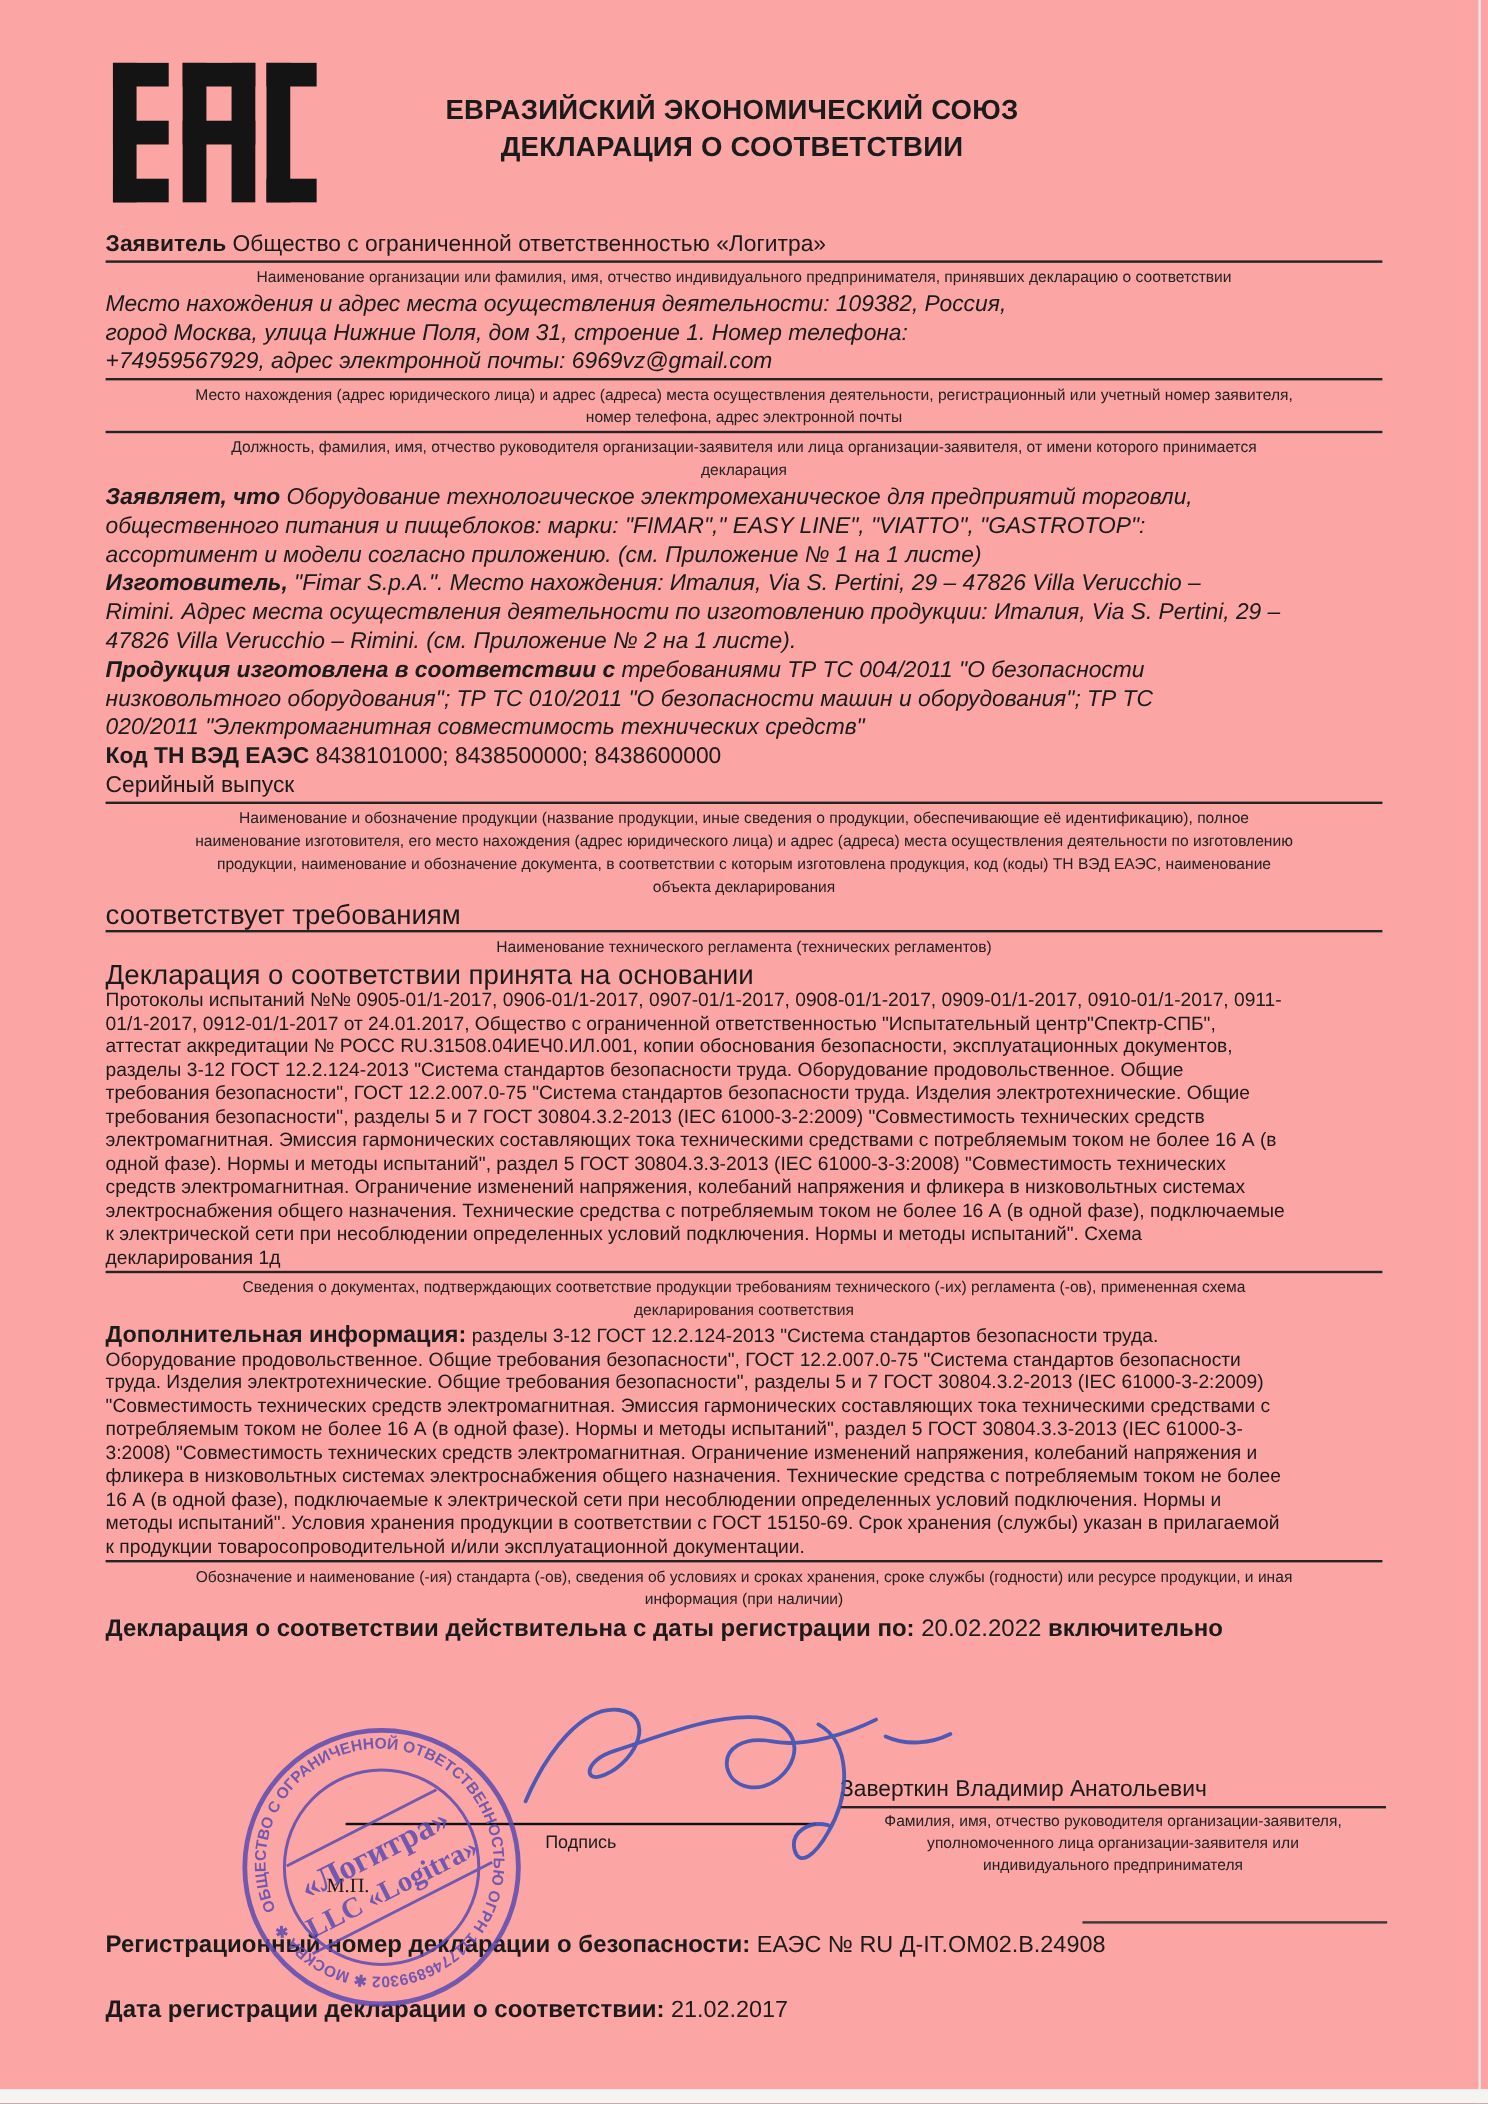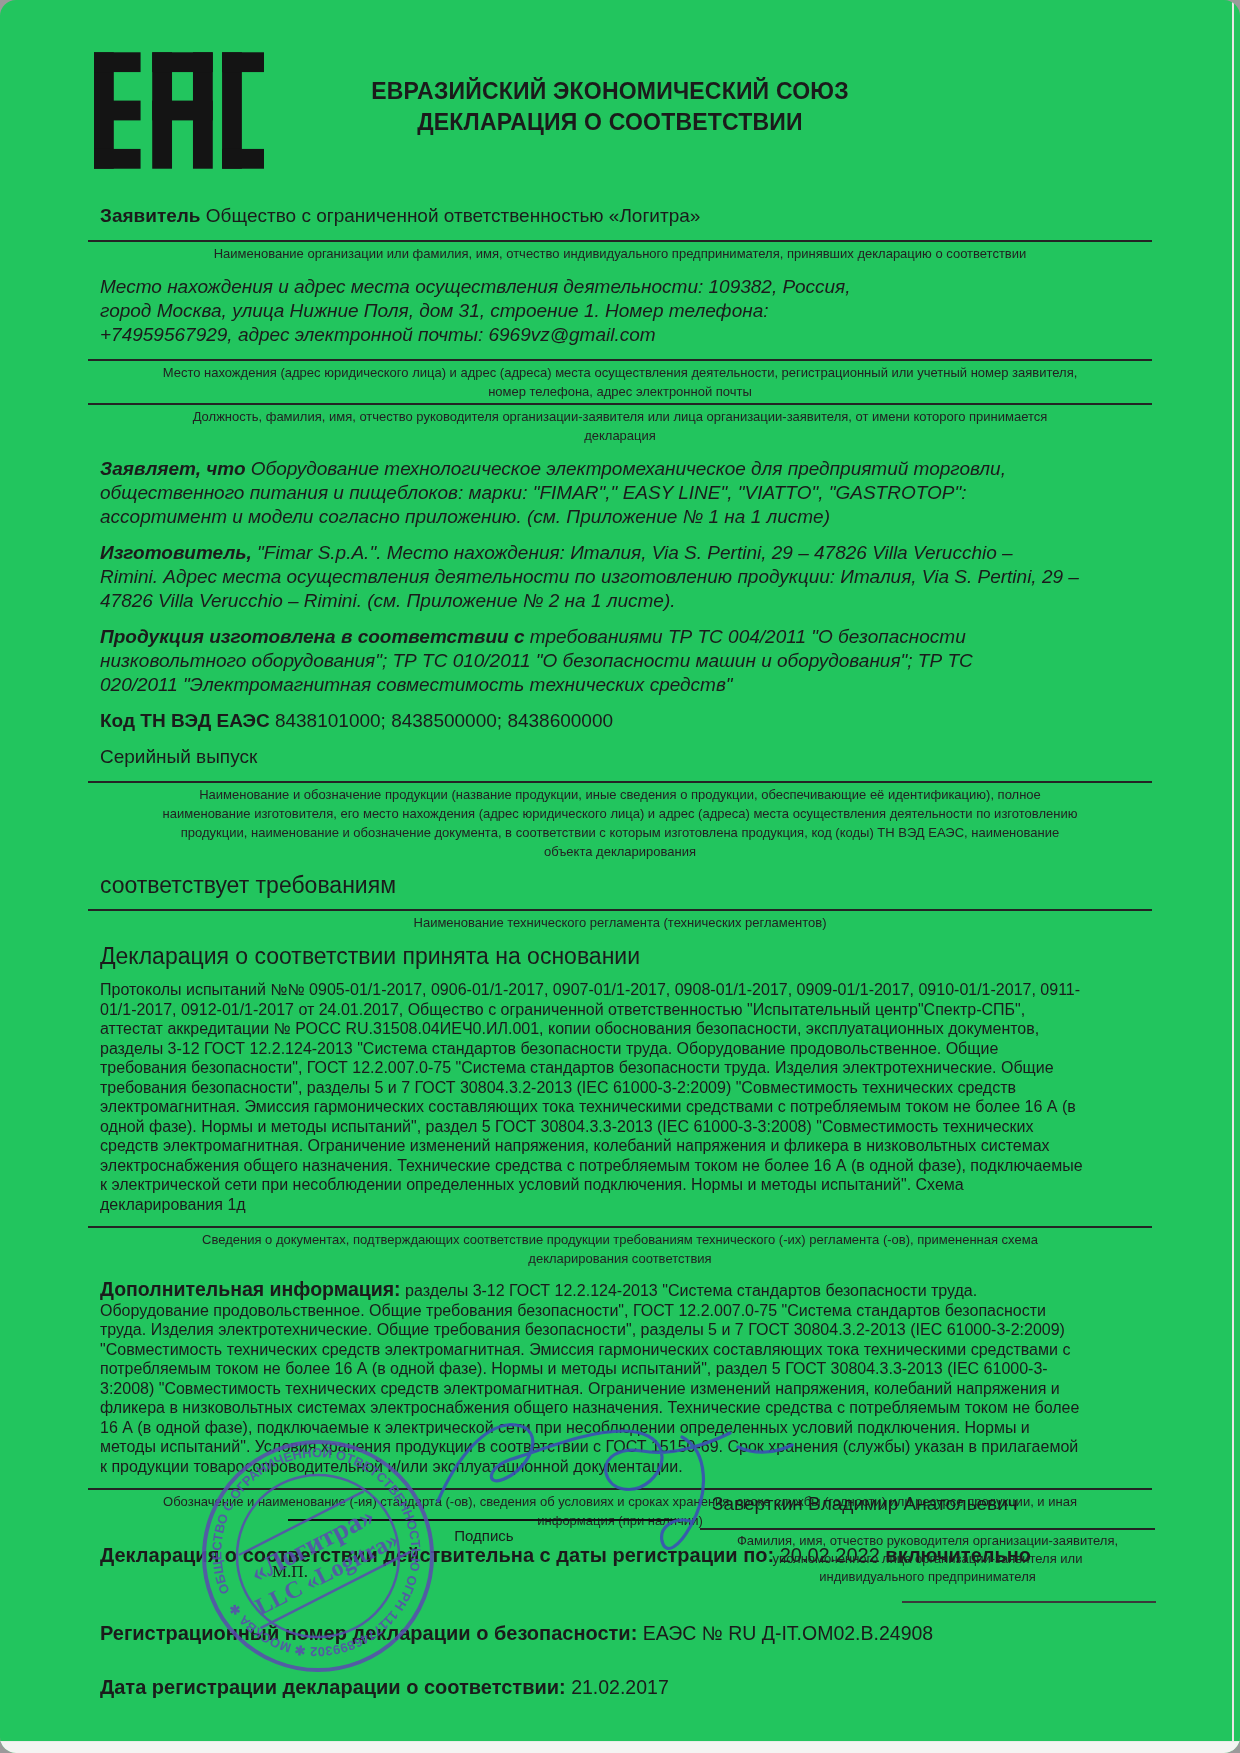--- a/index.html
+++ b/index.html
@@ -1,24 +1,24 @@
 <!DOCTYPE html>
 <html><head>
 <meta charset="utf-8">
 <style>
   html,body{margin:0;padding:0;background:#9a9a9a;}
-  .page{position:relative;width:1240px;height:1753px;margin:0 auto;background:#22c55e;
-        font-family:"Liberation Sans",sans-serif;color:#1b1b1b;overflow:hidden;border-radius:16px;}
+  .page{position:relative;width:1240px;height:1753px;margin:0 auto;background:#fca5a5;
+        font-family:"Liberation Sans",sans-serif;color:#1b1b1b;overflow:hidden;}
   
   .eac-logo{position:absolute;left:94px;top:52px;}
   .doc-title{position:absolute;left:310px;top:76px;width:600px;text-align:center;
              font-weight:bold;font-size:23px;line-height:31px;letter-spacing:.2px;}
   
   .content{position:absolute;left:88px;top:192px;width:1064px;}
-  p{margin:12px;}
+  p{margin:0;}
   .row{font-size:19px;line-height:24px;}
   .b{font-weight:bold;}
   .pre{white-space:pre-line;font-style:italic;}
   .rule{height:0;border-bottom:2px solid #242424;margin:1px 0 2px 0;}
   .note{font-size:13px;line-height:19px;text-align:center;white-space:pre-line;margin:0 0 2px 0;color:#222;}
   .dense{font-size:16px;line-height:19.5px;white-space:pre-line;}
   .lead20{font-size:19.5px;}
   .h{font-size:23px;font-weight:normal;line-height:24px;}
   .validity{font-size:20px;line-height:26px;}
   

